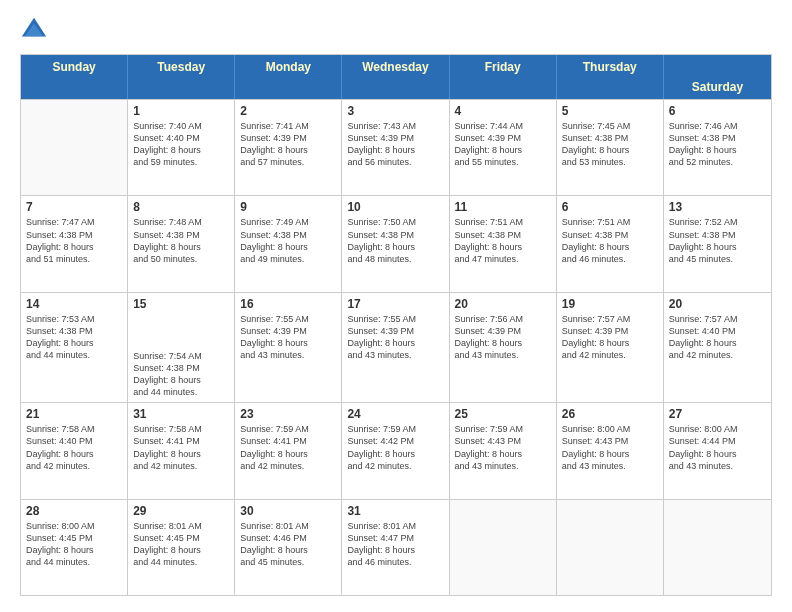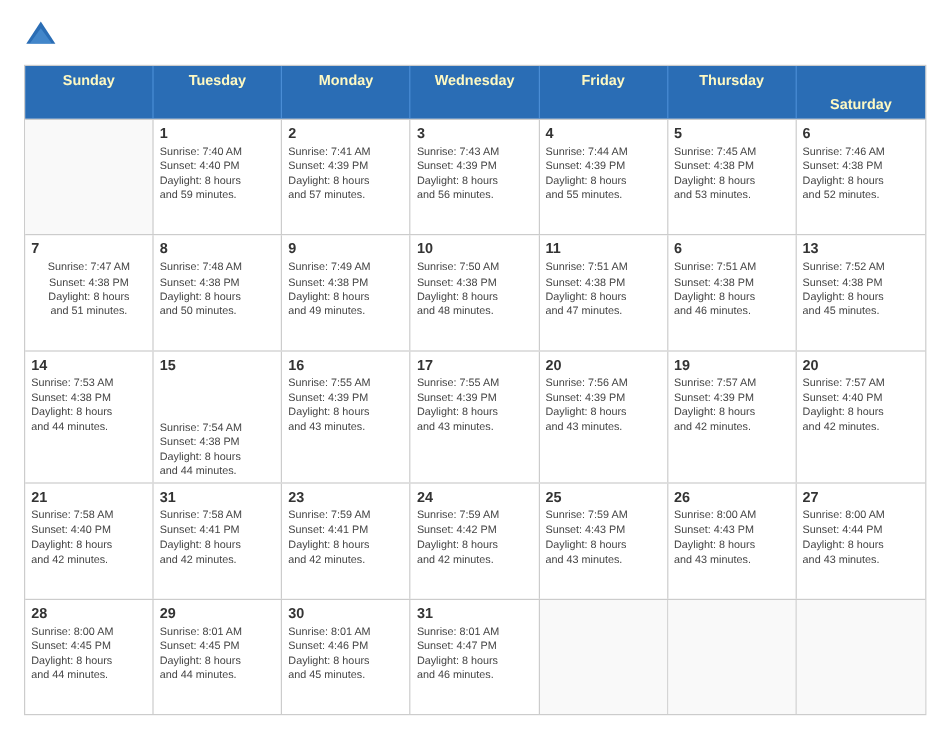--- a/index.html
+++ b/index.html
@@ -186,21 +186,21 @@
             <div class="day-num">6</div>
             <div class="day-info" style="white-space: pre-line;">Sunrise: 7:46 AM
 Sunset: 4:38 PM
 Daylight: 8 hours
 and 52 minutes.</div>
           </div>
         </div>
         <div class="cal-week">
           <div class="cal-cell">
             <div class="day-num">7</div>
-            <div class="day-info" style="white-space: pre-line; text-align: center;">Sunrise: 7:47 AM
+            <div class="day-info" style="white-space: pre-line;">Sunrise: 7:47 AM
 Sunset: 4:38 PM
 Daylight: 8 hours
 and 51 minutes.</div>
           </div>
           <div class="cal-cell">
             <div class="day-num">8</div>
             <div class="day-info" style="white-space: pre-line;">Sunrise: 7:48 AM
 Sunset: 4:38 PM
 Daylight: 8 hours
 and 50 minutes.</div>

